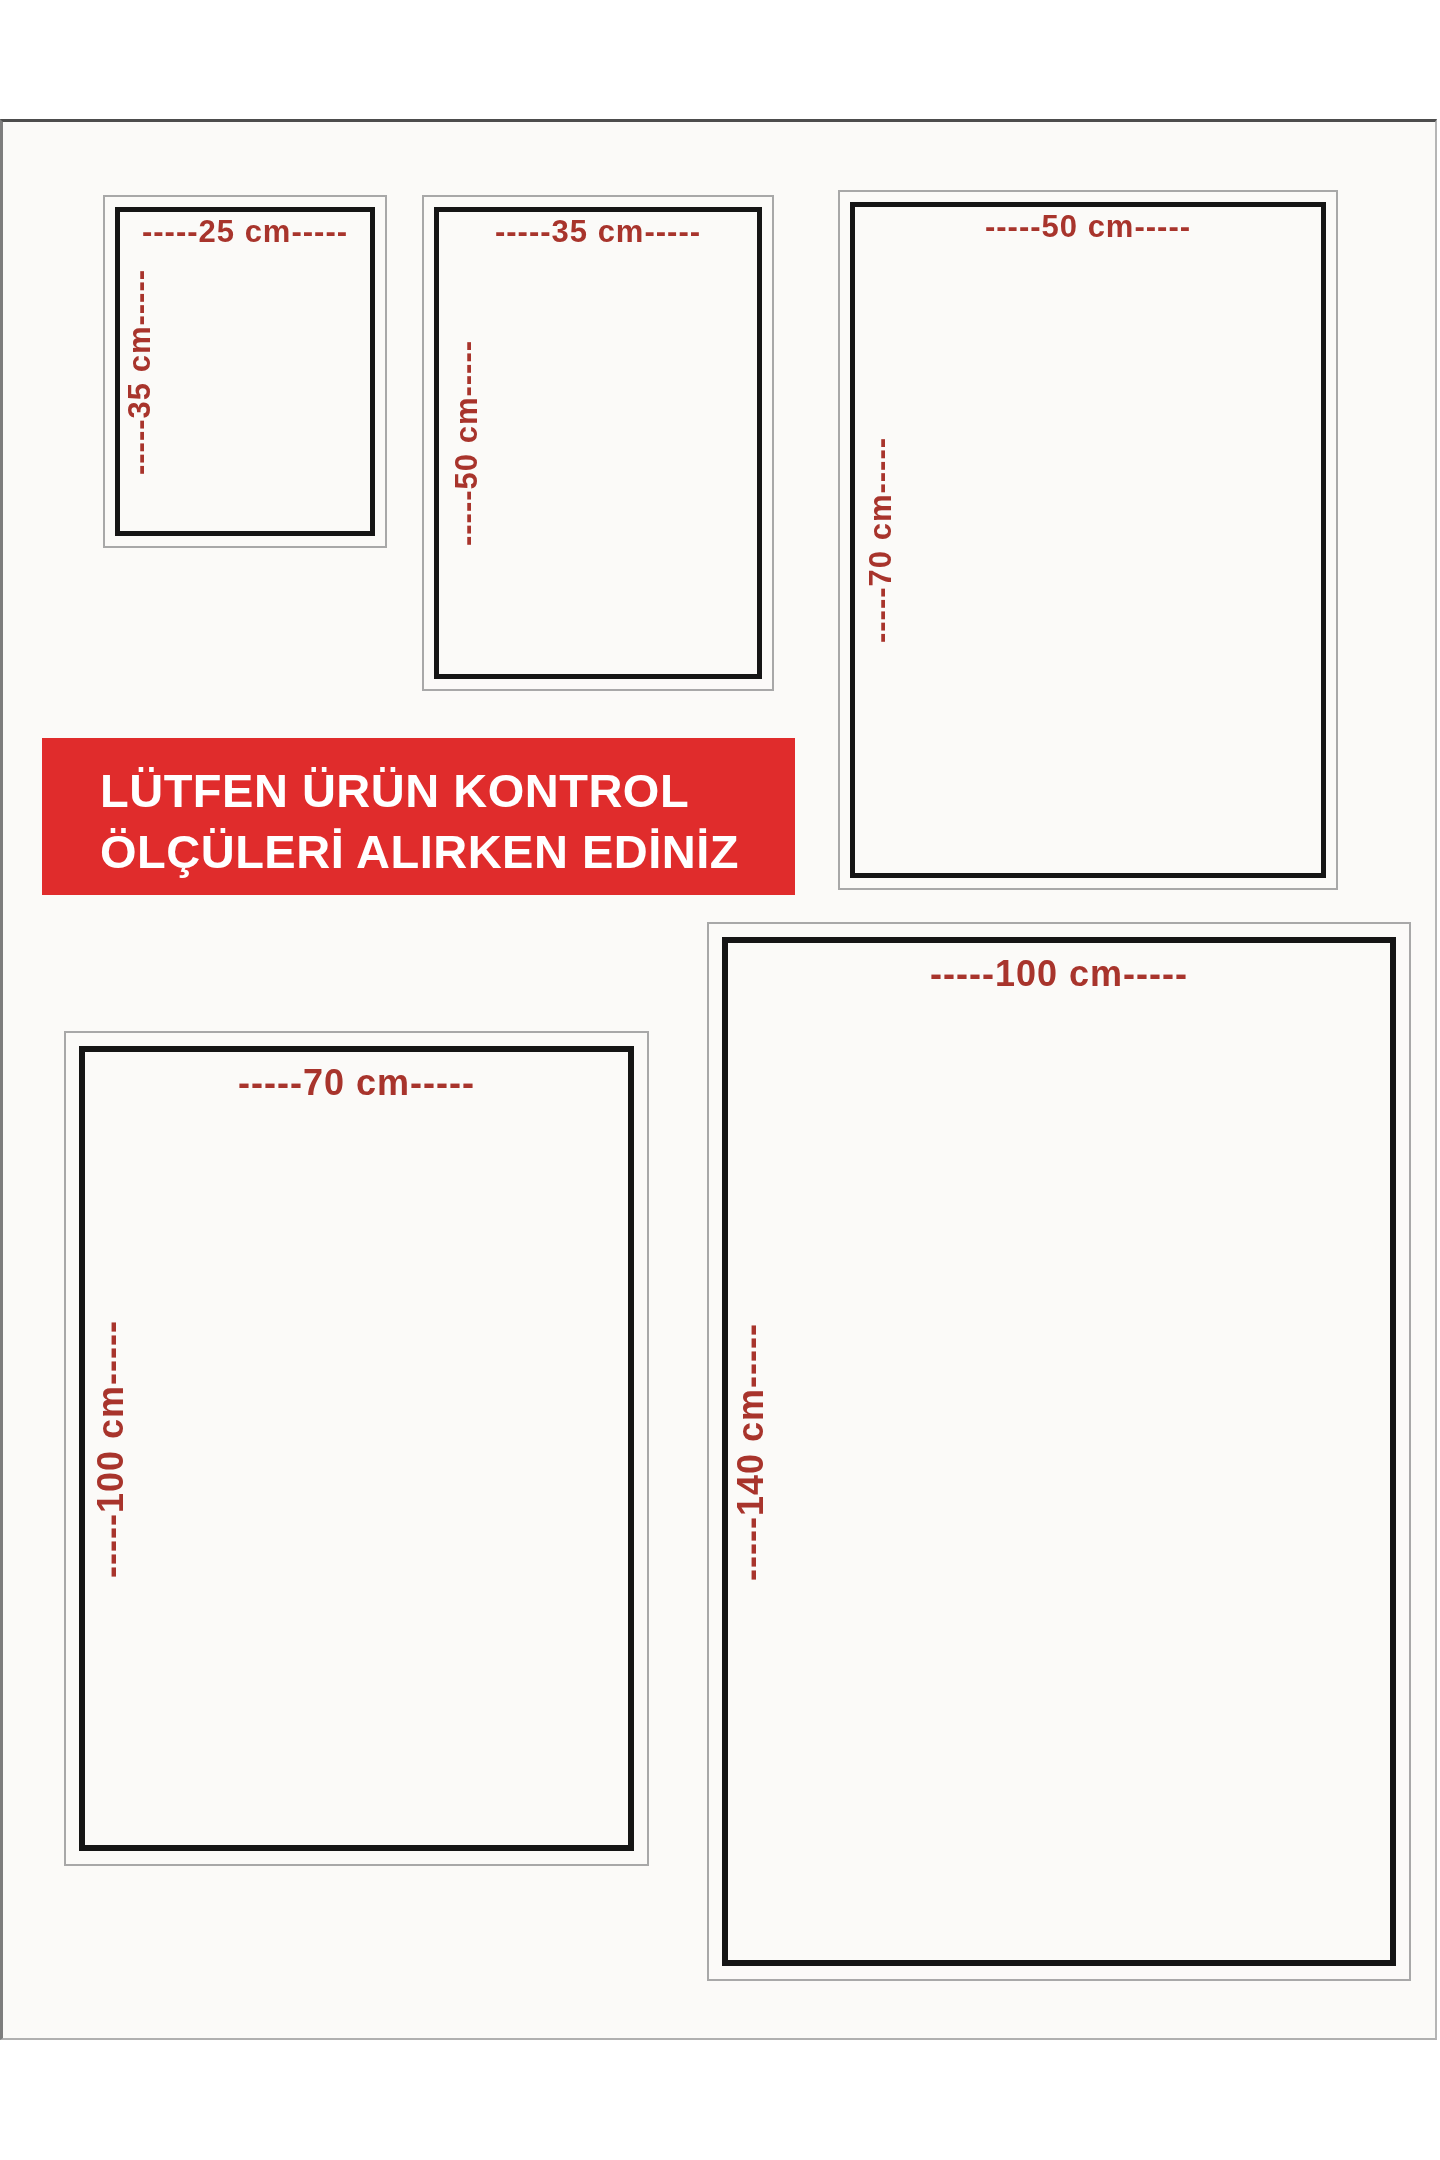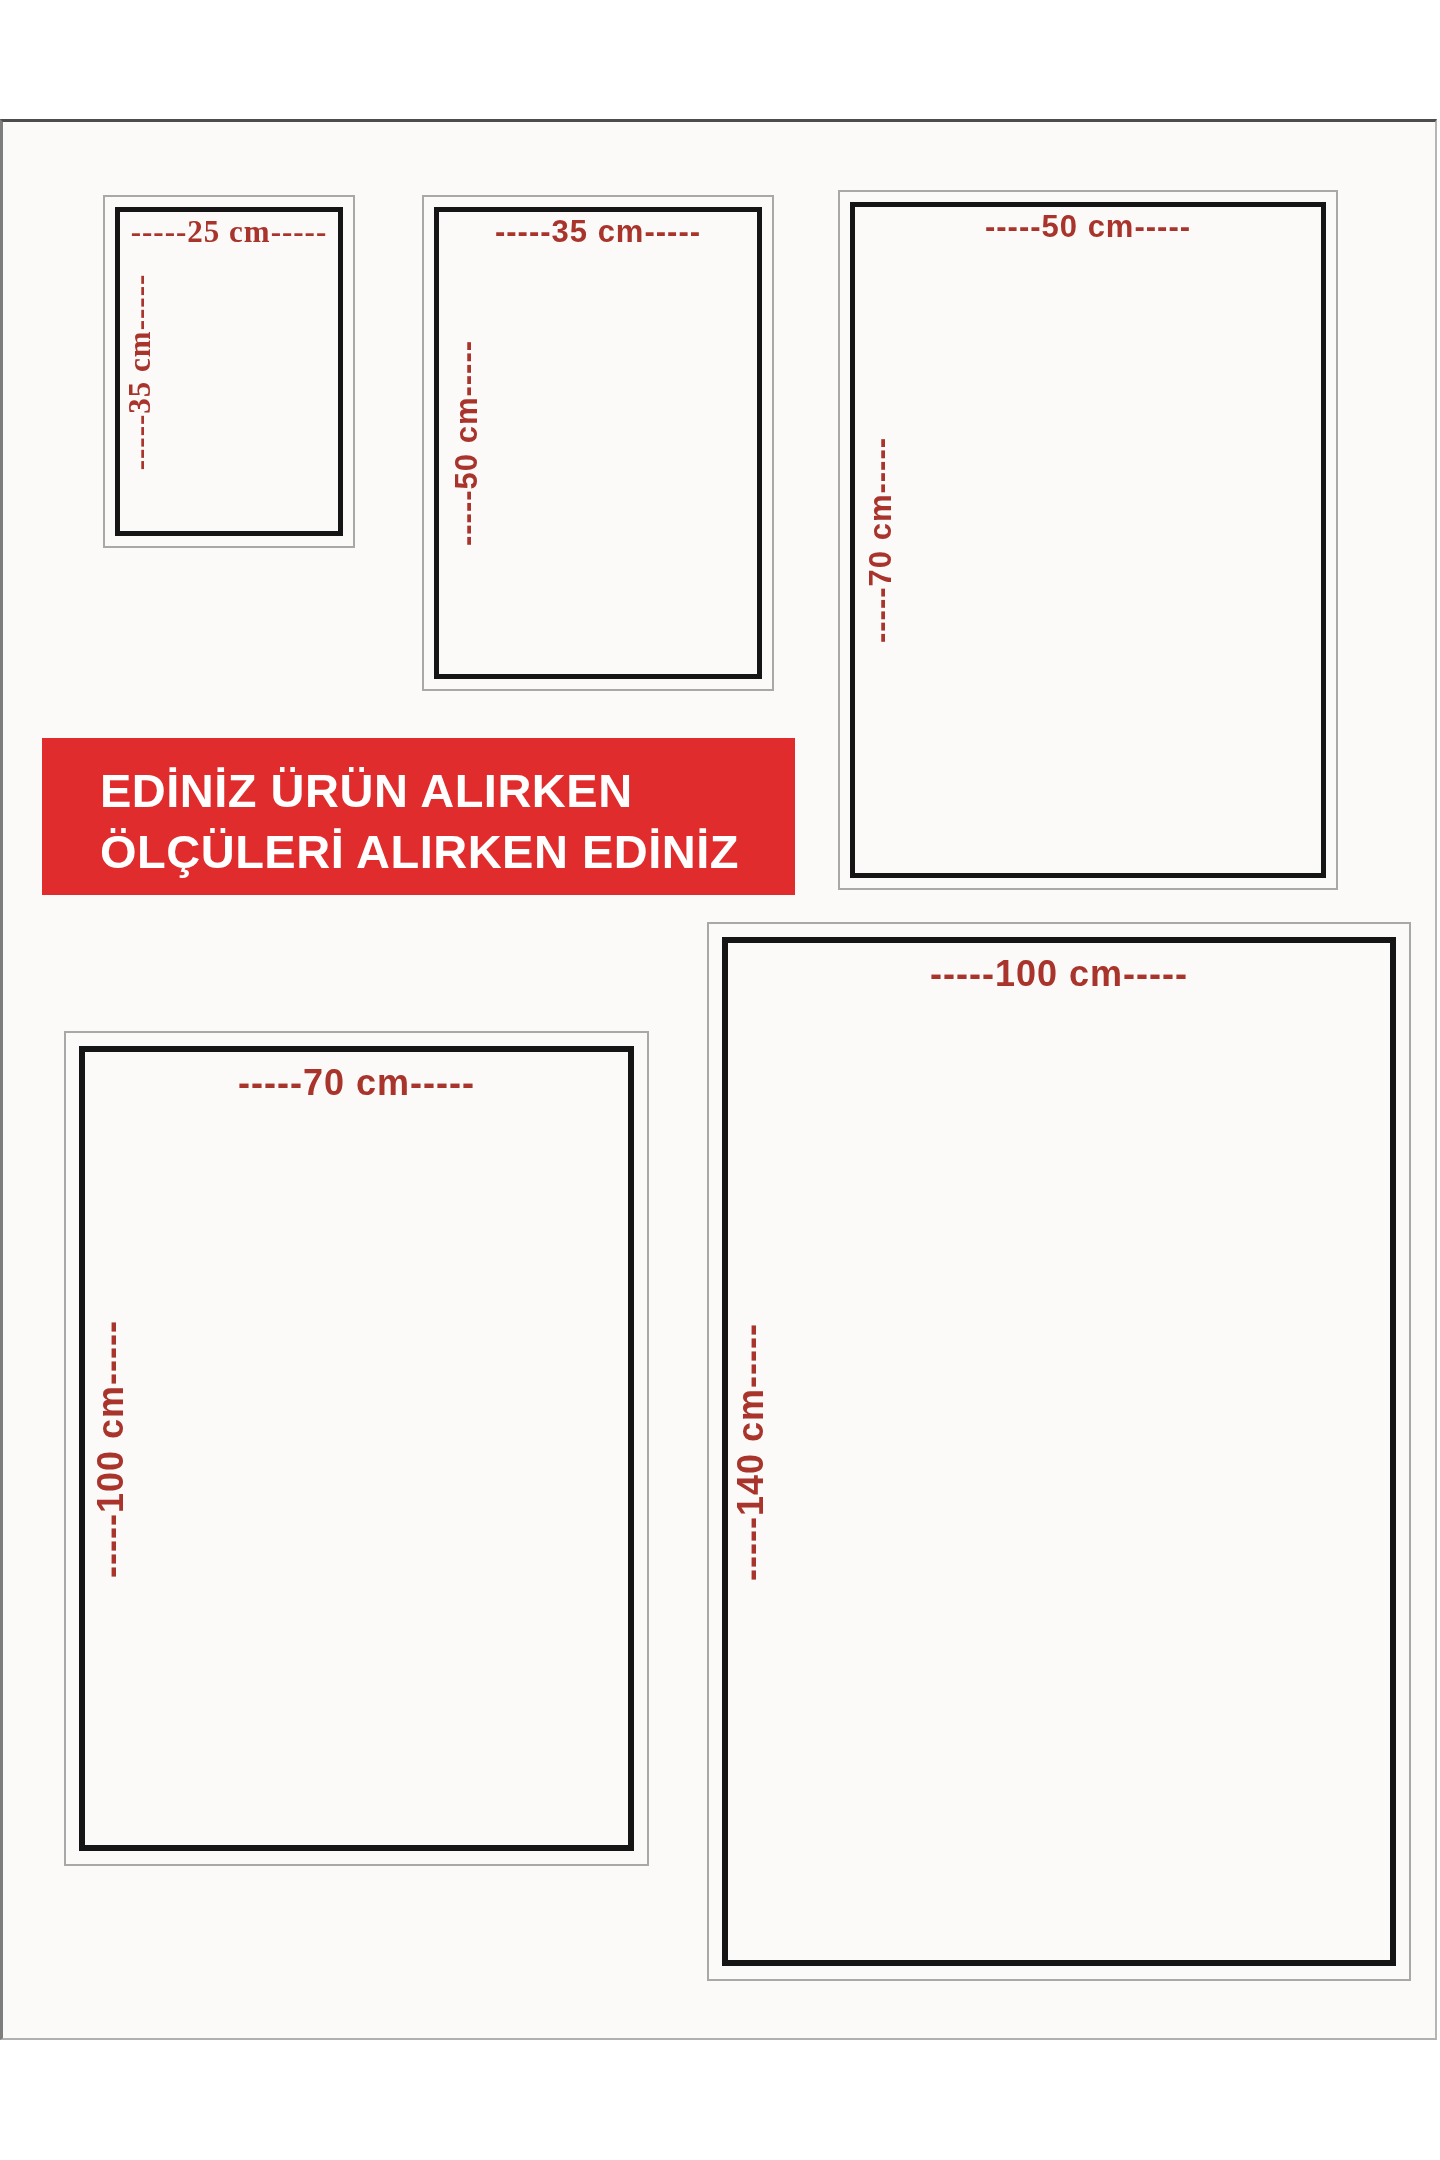--- a/index.html
+++ b/index.html
@@ -76,21 +76,21 @@
     padding: 22px 0 0 58px;
     letter-spacing: 0.5px;
     white-space: nowrap;
   }
 </style>
 </head>
 <body>
 
 <div class="page-sheet">
 
-  <div class="size-box sm" style="left:100px; top:73px; width:252px; height:353px;font-family:Liberation Serif, serif; --hlx:20px;">
+  <div class="size-box sm" style="left:100px; top:73px; width:284px; height:353px; --hlx:20px;">
     <div class="size-inner">
       <div class="w-label">-----25 cm-----</div>
       <div class="h-label">-----35 cm-----</div>
     </div>
   </div>
 
   <div class="size-box sm" style="left:419px; top:73px; width:352px; height:496px; --hlx:28px;">
     <div class="size-inner">
       <div class="w-label">-----35 cm-----</div>
       <div class="h-label">-----50 cm-----</div>
@@ -114,15 +114,15 @@
   <div class="size-box lg" style="left:704px; top:800px; width:704px; height:1059px; --hlx:23px;">
     <div class="size-inner">
       <div class="w-label">-----100 cm-----</div>
       <div class="h-label">-----140 cm-----</div>
     </div>
   </div>
 
 </div>
 
 <div class="banner" style="background: rgb(224, 44, 44); color: rgb(255, 255, 255);">
-  <div>EDİNİZ ÜRÜN ALIRKEN</div>
+  <div>LÜTFEN ÜRÜN KONTROL</div>
   <div>ÖLÇÜLERİ ALIRKEN EDİNİZ</div>
 </div>
 
 </body></html>

